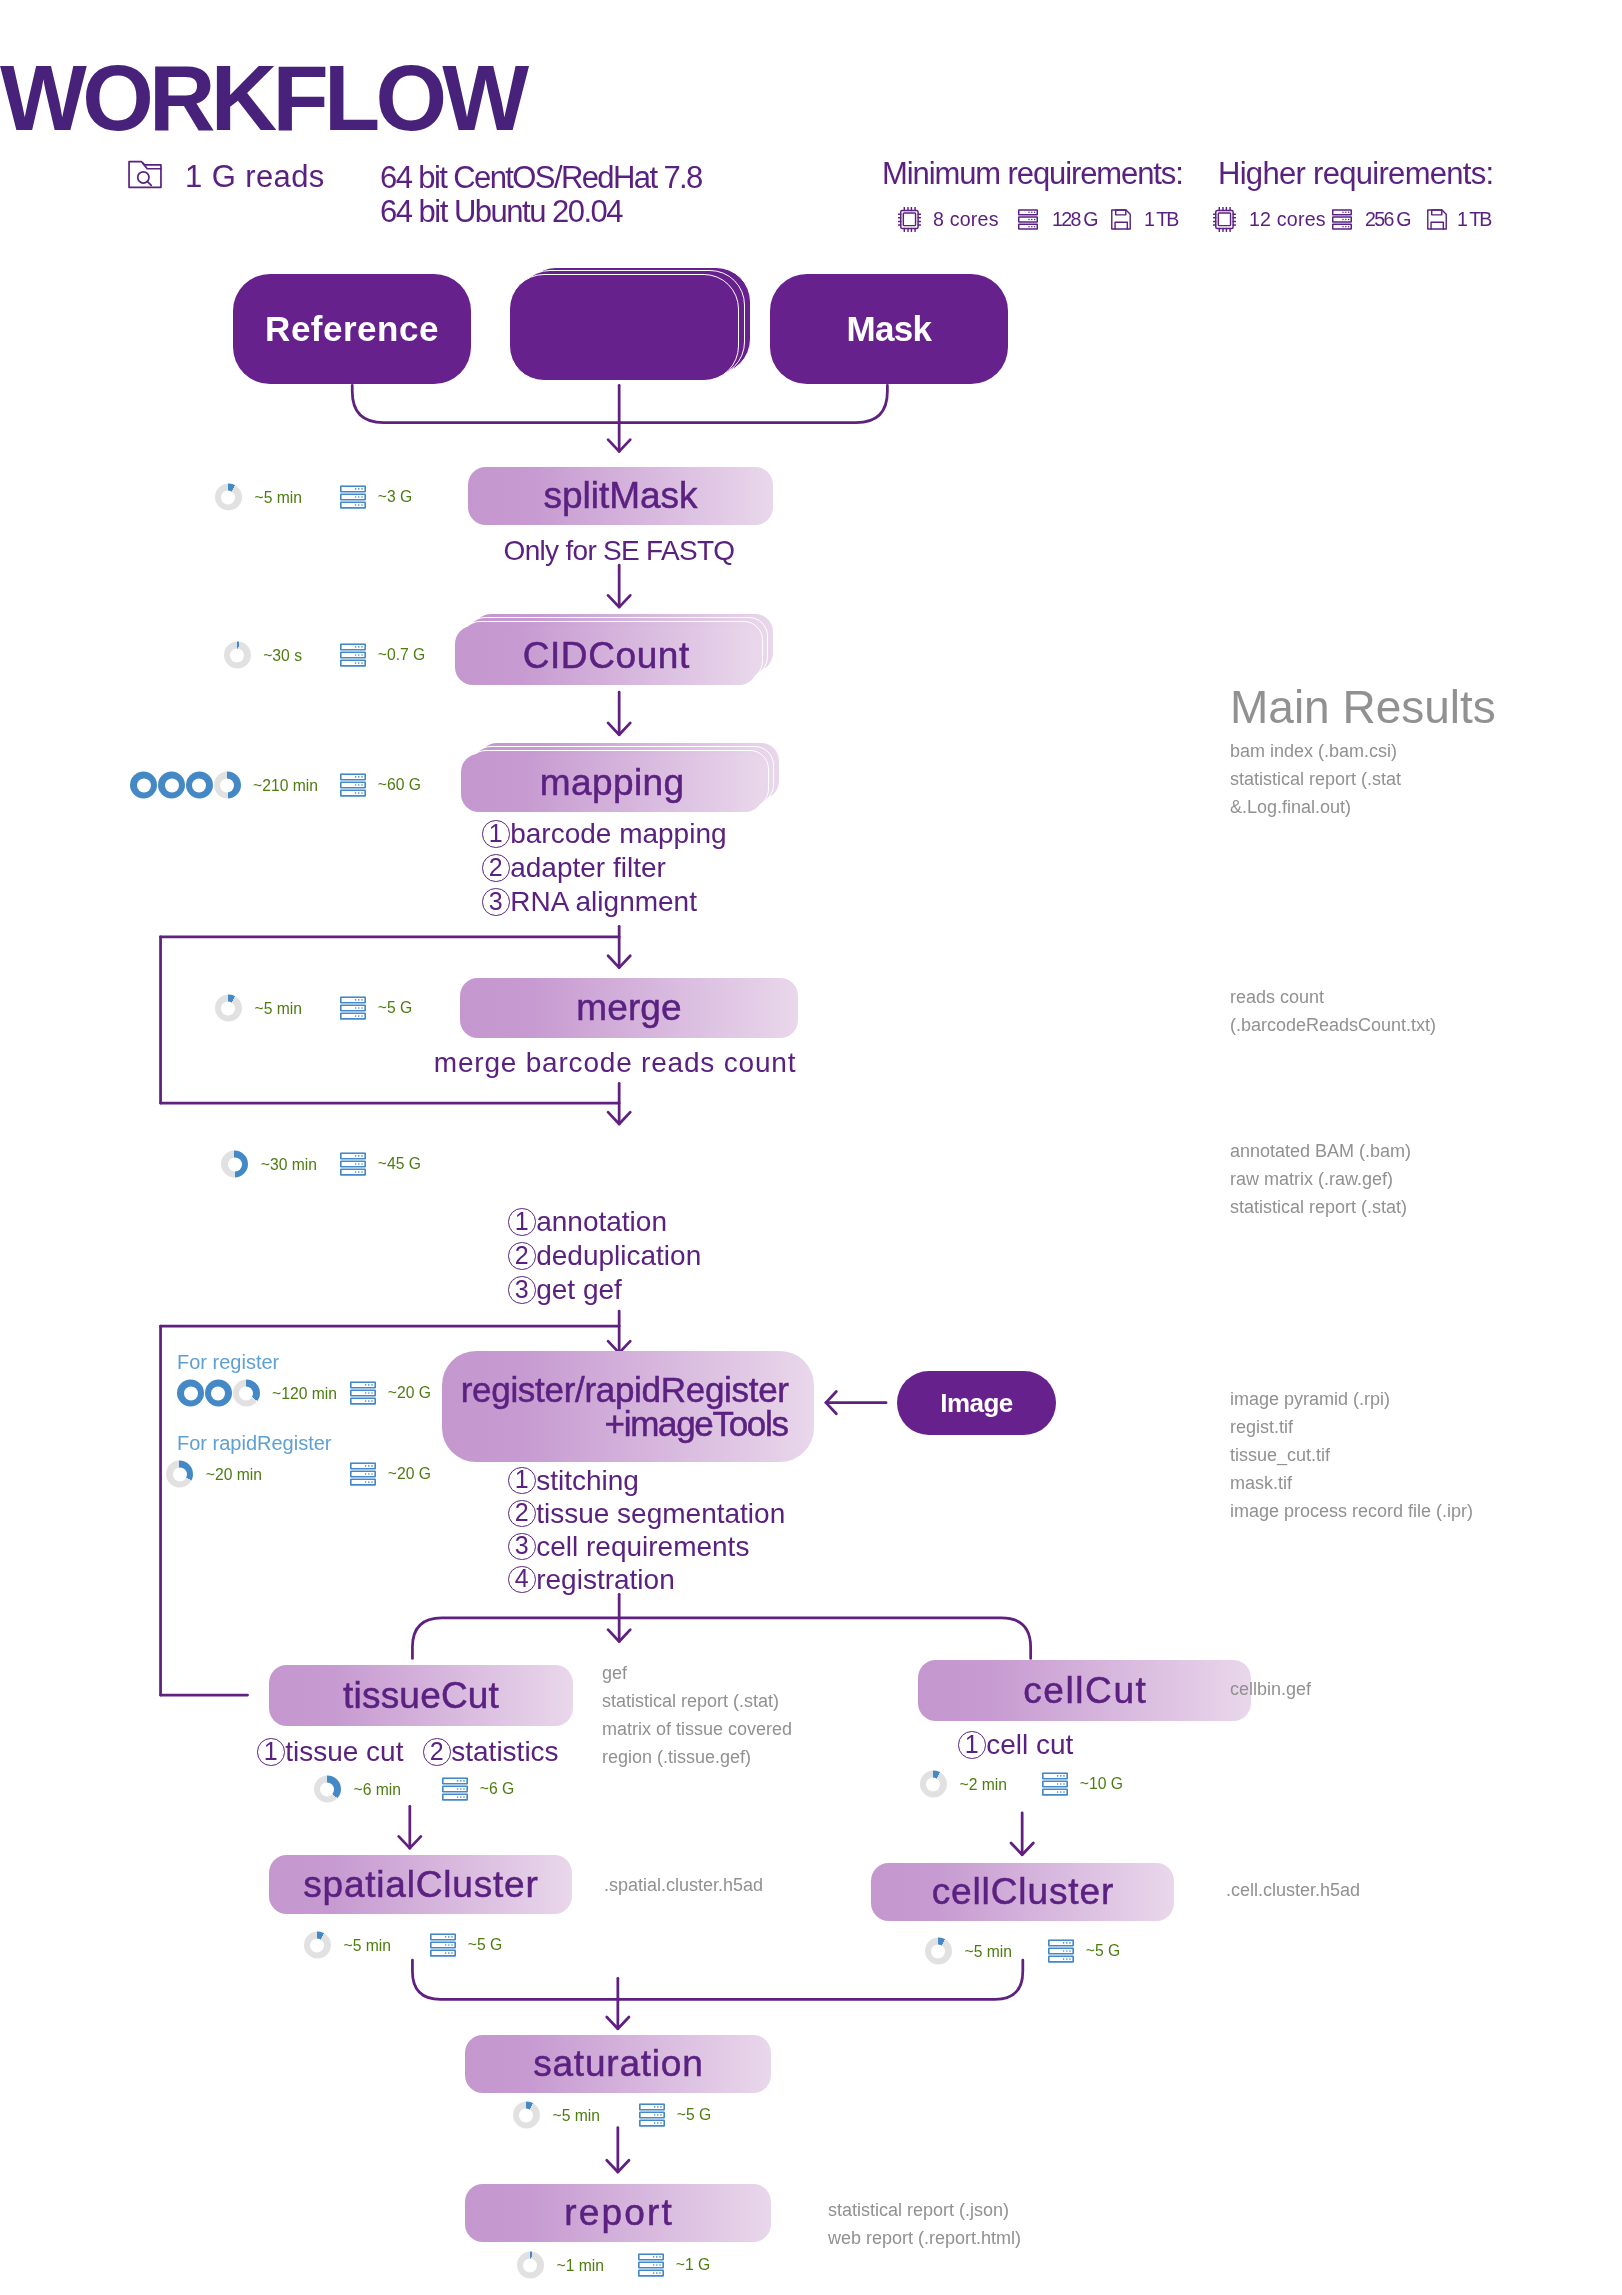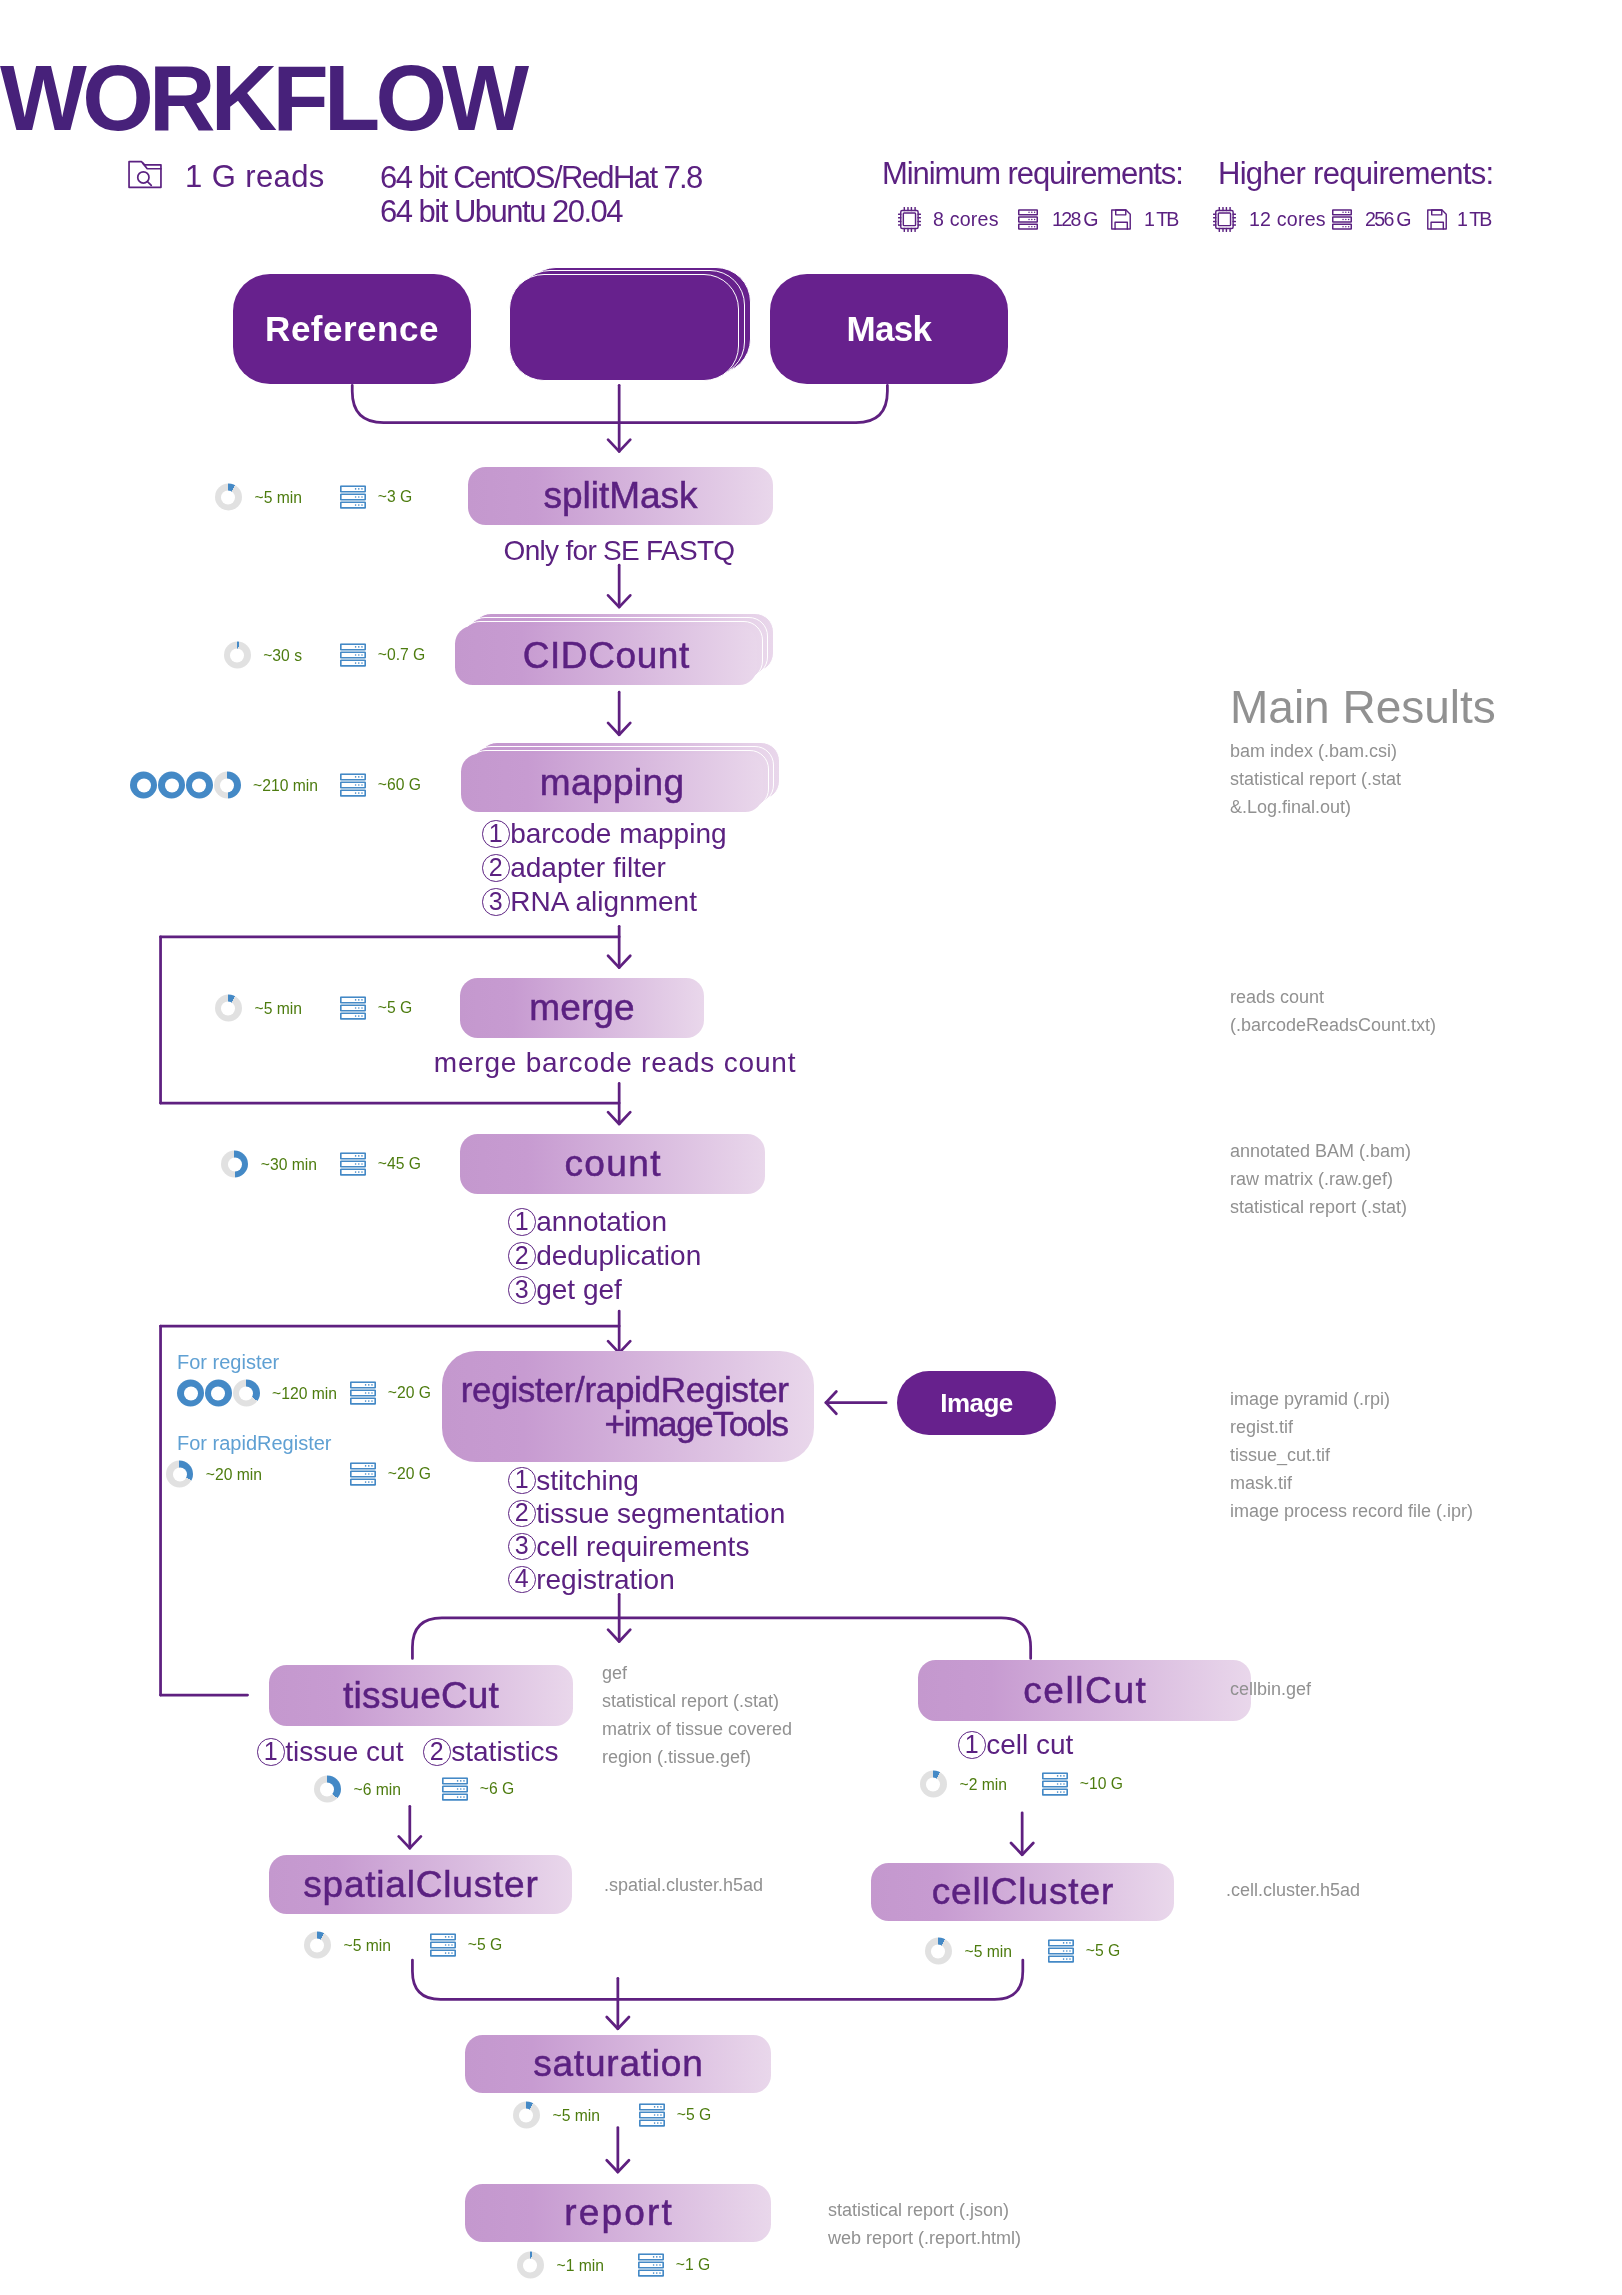--- a/index.html
+++ b/index.html
@@ -310,21 +310,21 @@
       </div>
       <div class="subitem">
         <span class="cnum">2</span>
         <span>adapter filter</span>
       </div>
       <div class="subitem">
         <span class="cnum">3</span>
         <span>RNA alignment</span>
       </div>
     </div>
-    <div class="stepbox" style="left:460px;top:978px;width:244px;height:60px;font-size:37px">
+    <div class="stepbox" style="left:460px;top:978px;width:338px;height:60px;font-size:37px">
       <span style="letter-spacing:0.1px;margin-right:-0.1px">merge</span>
     </div>
     <div class="metrow" style="right:1321px;top:1008px">
       <span class="ring" style="--p: 8%;"></span>
       <span class="mval">~5 min</span>
     </div>
     <div class="metrow left" style="left:340px;top:1008px">
       <svg class="icmem" viewBox="0 0 40 36" width="26" height="23.6">
         <g fill="none" stroke="currentColor" stroke-width="2.5">
           <rect x="1.25" y="1.25" width="37.50" height="8.63" rx="0.4"></rect>
@@ -337,23 +337,20 @@
           <circle cx="33.80" cy="18.00" r="1.25" fill="currentColor" stroke="none"></circle>
           <rect x="1.25" y="26.12" width="37.50" height="8.63" rx="0.4"></rect>
           <circle cx="24.00" cy="30.43" r="1.25" fill="currentColor" stroke="none"></circle>
           <circle cx="28.90" cy="30.43" r="1.25" fill="currentColor" stroke="none"></circle>
           <circle cx="33.80" cy="30.43" r="1.25" fill="currentColor" stroke="none"></circle>
         </g>
       </svg>
       <span class="mval">~5 G</span>
     </div>
     <div class="note" style="left:615px;top:1047px;letter-spacing:0.8px;margin-right:-0.8px">merge barcode reads count</div>
-    <div class="stepbox" style="left:460px;top:1134px;width:305px;height:60px;font-size:37px">
-      <span style="letter-spacing:1.4px;margin-right:-1.4px">count</span>
-    </div>
     <div class="metrow" style="right:1306px;top:1164px">
       <span class="ring" style="--p: 50%;"></span>
       <span class="mval">~30 min</span>
     </div>
     <div class="metrow left" style="left:340px;top:1164px">
       <svg class="icmem" viewBox="0 0 40 36" width="26" height="23.6">
         <g fill="none" stroke="currentColor" stroke-width="2.5">
           <rect x="1.25" y="1.25" width="37.50" height="8.63" rx="0.4"></rect>
           <circle cx="24.00" cy="5.57" r="1.25" fill="currentColor" stroke="none"></circle>
           <circle cx="28.90" cy="5.57" r="1.25" fill="currentColor" stroke="none"></circle>

